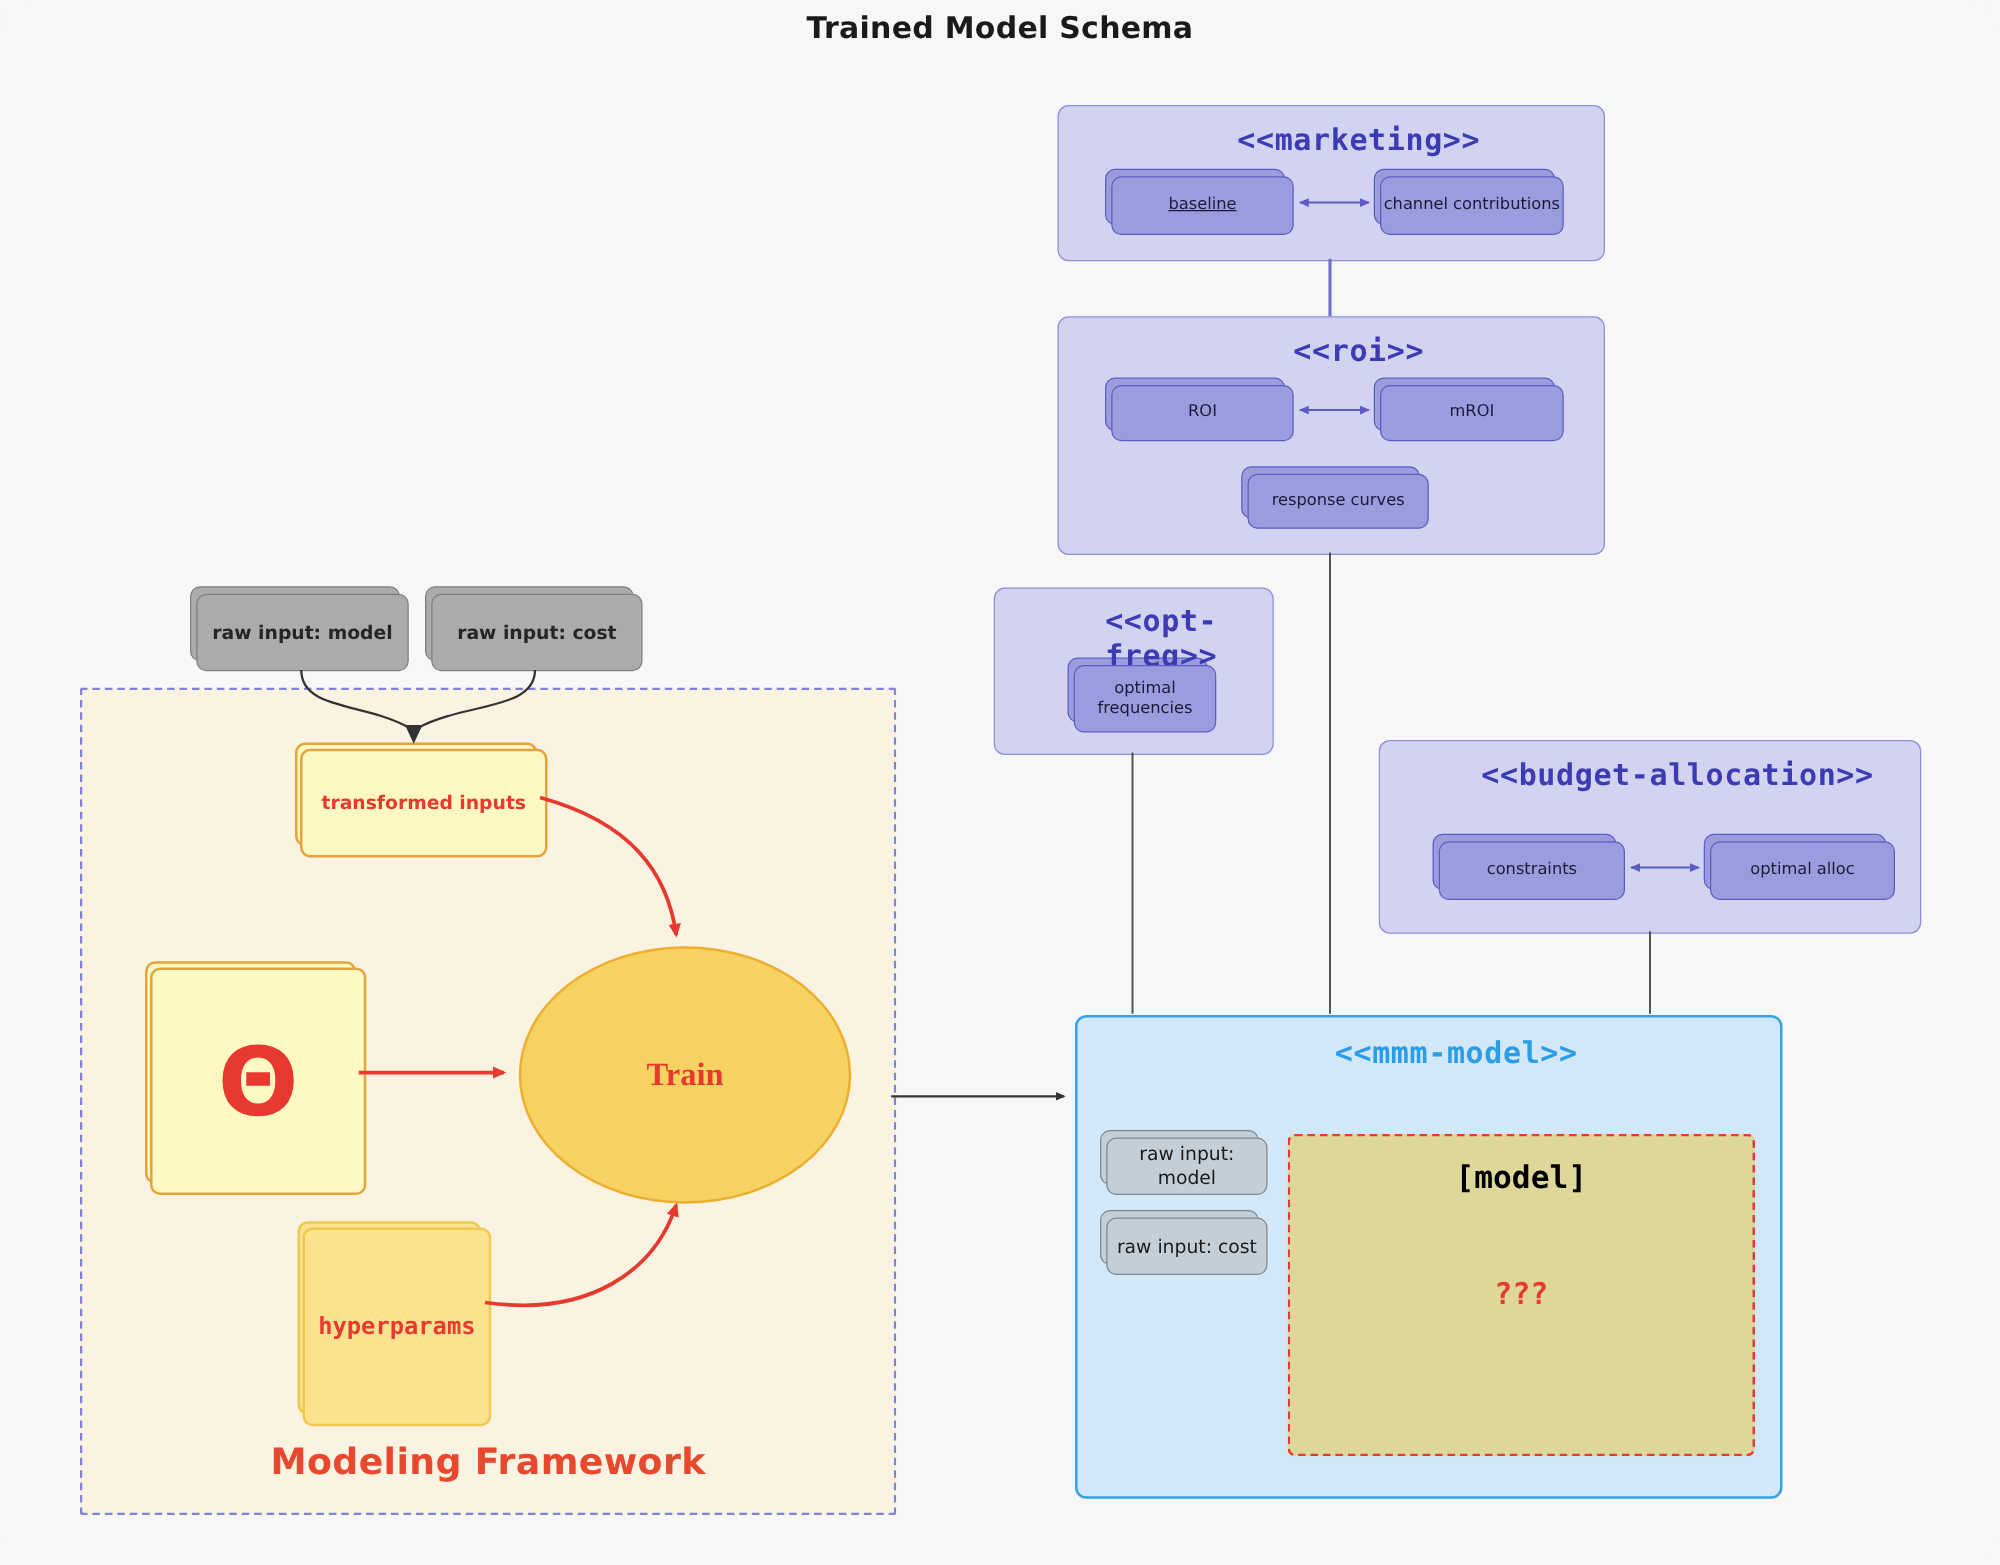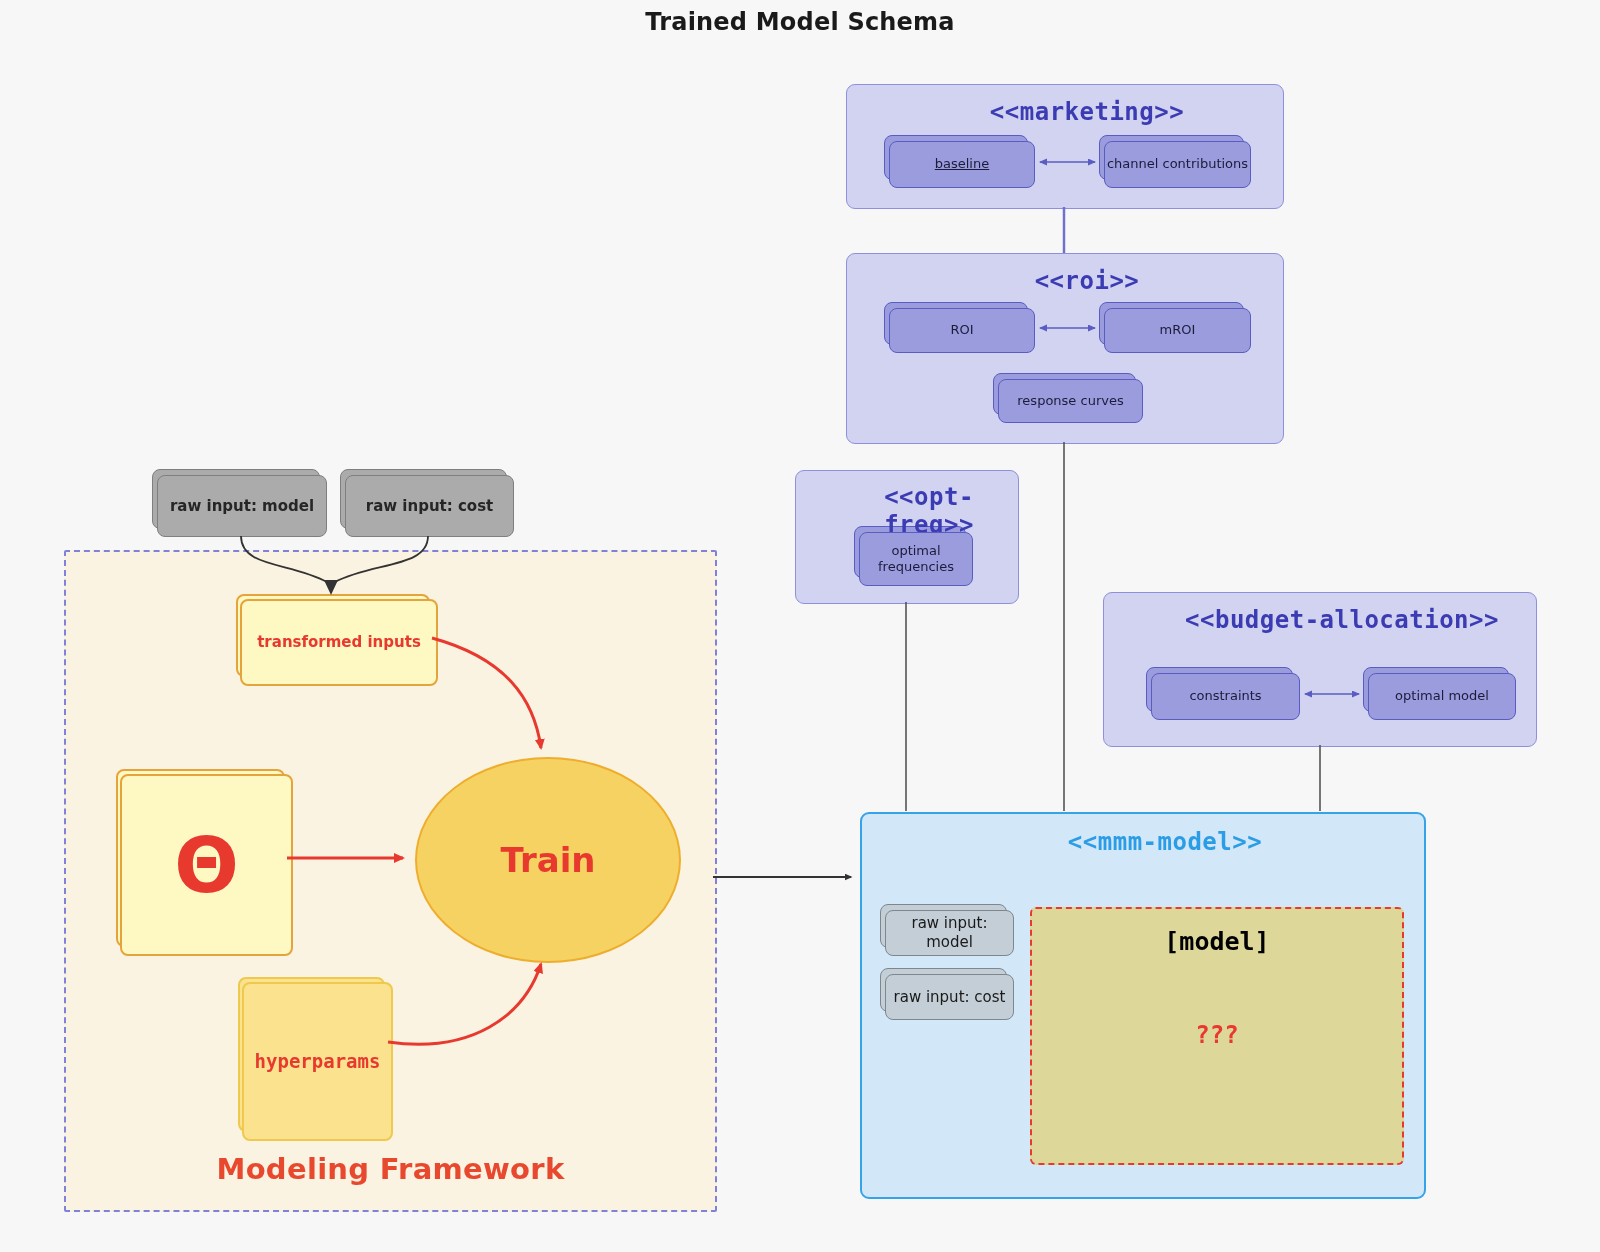--- a/index.html
+++ b/index.html
@@ -48,21 +48,21 @@
     background:#faf3e2;border:2px dashed #7f82d8;z-index:0;border-radius:2px;
   }
   .framework-label{
     position:absolute;bottom:24px;left:0;width:100%;text-align:center;
     font-size:29px;font-weight:bold;color:#e8492e;letter-spacing:.3px;
   }
 
   .ellipse{
     position:absolute;left:349px;top:205px;width:262px;height:202px;border-radius:50%;
     background:#f6d263;border:2px solid #eeae2d;display:flex;align-items:center;justify-content:center;
-    font-size:34px;font-weight:bold;color:#e8392f;
+    font-size:26px;font-weight:bold;color:#e8392f;font-family:Liberation Serif, serif;
   }
 
   .model-box{
     position:absolute;left:168px;top:93px;width:370px;height:254px;
     background:#ddd89a;border:2.5px dashed #e8392f;border-radius:6px;
   }
   .model-box .mlabel{
     margin-top:18px;text-align:center;font-weight:bold;font-size:25px;color:#000000;
   }
   .model-box .mquestion{
@@ -108,21 +108,21 @@
       <span>optimal frequencies</span>
     </div>
   </div>
 
   <div class="sg sg-purple" style="left:1103px;top:592px;width:432px;height:153px;">
     <div class="sg-title" style="margin-top:13px;">&lt;&lt;budget-allocation&gt;&gt;</div>
     <div class="stk n-purple" style="left:47px;top:80px;width:147px;height:45px;">
       <span>constraints</span>
     </div>
     <div class="stk n-purple" style="left:264px;top:80px;width:146px;height:45px;">
-      <span>optimal model</span>
+      <span>optimal alloc</span>
     </div>
   </div>
 
   <div class="sg sg-mmm" style="left:860px;top:812px;width:562px;height:383px;">
     <div class="sg-title" style="margin-top:14px;">&lt;&lt;mmm-model&gt;&gt;</div>
     <div class="stk n-gray-light" style="left:23px;top:96px;width:127px;height:44px;">
       <span>raw input: model</span>
     </div>
     <div class="stk n-gray-light" style="left:23px;top:160px;width:127px;height:44px;">
       <span>raw input: cost</span>

